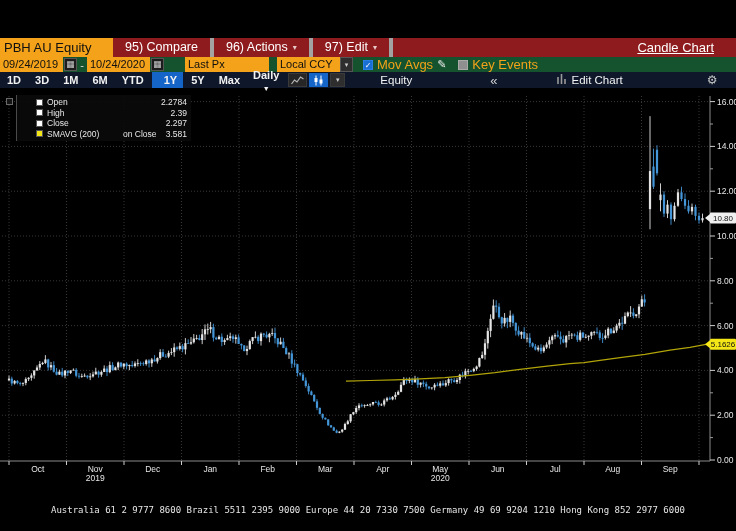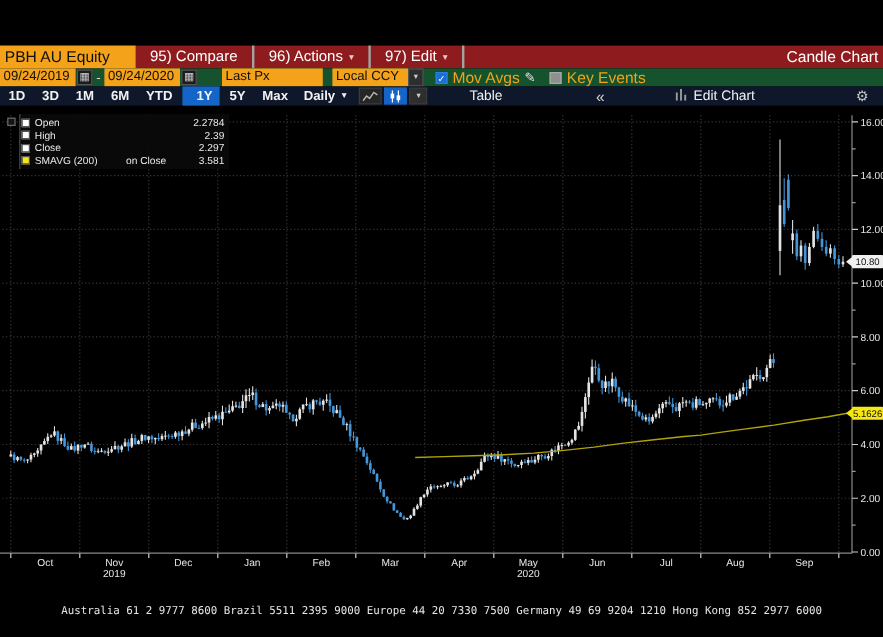--- a/index.html
+++ b/index.html
@@ -8,25 +8,25 @@
     position:relative; width:736px; height:531px; background:#000;
     overflow:hidden; font-family:"Liberation Sans", sans-serif;
     -webkit-font-smoothing:none;
   }
   
   .row1 { position:absolute; left:0; top:38px; width:736px; height:19px;
           background:#8e1c1e; display:flex; align-items:stretch; }
   .ticker-box { width:113px; background:#f3a21a; color:#101010; font-size:13px;
                 line-height:19px; padding-left:4px; font-weight:400; }
   .redbtn { color:#fff; font-size:12.5px; line-height:19px; padding:0 12px;
-            border-right:2px solid #a3a3a3; display:flex; align-items:center; gap:5px;
+            border-right:4px solid #a3a3a3; display:flex; align-items:center; gap:5px;
             cursor:default; white-space:nowrap; }
   .redbtn .dd { font-size:8px; color:#e8c8c8; }
   .row1-spacer { flex:1; }
-  .candle-chart-title { color:#fff; font-size:13px; line-height:19px; padding-right:4px; }
+  .candle-chart-title { color:#fff; font-size:13px; line-height:19px; padding-right:22px;text-decoration:underline; }
 
   
   .row2 { position:absolute; left:0; top:57px; width:736px; height:15px; background:#14532d;
           display:flex; align-items:center; font-size:11px; }
   .amberfield { background:#f3a21a; color:#101010; height:15px; line-height:15px;
                 padding-left:3px; overflow:hidden; white-space:nowrap; }
   .calbtn { width:13px; height:13px; background:#1c1c1c; border:1px solid #555; color:#c9c9c9;
             font-size:9px; line-height:11px; text-align:center; margin-left:1px; }
   .dash { color:#ddd; width:10px; text-align:center; }
   .ddbtn { width:13px; height:15px; background:#2e2e2e; border:1px solid #555; color:#ccc;
@@ -36,36 +36,36 @@
   .chk.on  { background:#1a6fd4; border-color:#2a7fe4; }
   .chk.off { background:#8f8f8f; border-color:#aaa; }
   .amberlabel { color:#f3a21a; font-size:13px; white-space:nowrap; }
   .pencil { color:#e8e8e8; font-size:11px; margin-left:4px; }
 
   
   .row3 { position:absolute; left:0; top:72px; width:736px; height:16px; background:#0f172a;
           display:flex; align-items:center; color:#f2f2f2; font-size:11px; font-weight:700; }
   .rng { height:16px; line-height:16px; padding:0 6px; margin:0 1px; text-align:center; }
   .rng.active { background:#1565c8;padding-left:12px; }
-  .period { margin:0 8px 0 6px; display:flex; align-items:center; gap:4px; }
+  .period { margin:0 8px 0 6px; display:flex; align-items:center; gap:4px;flex-direction:column; }
   .period .dd { font-size:7px; }
   .icontile { width:19px; height:14px; display:flex; align-items:center; justify-content:center;
               margin:0 1px; background:#262626; border:1px solid #3a3a3a; }
   .icontile.active { background:#1565c8; border-color:#1565c8; }
   .icontile.arrow { width:15px; background:#2e2e2e; color:#ccc; font-size:7px; font-weight:400; }
   .tbl { margin-left:34px; font-weight:400; font-size:11.5px; }
   .collapse { margin-left:78px; color:#d0d0d0; font-size:13px; font-weight:400; }
   .editchart { margin-left:58px; display:flex; gap:5px; font-weight:400; font-size:11.5px; }
   .gearbtn { margin-left:84px; color:#c4c4c4; font-size:12px; font-weight:400; }
 
   
   .legend { position:absolute; left:6px; top:95px; z-index:5; }
   .legend-toggle { position:absolute; left:0; top:3px; width:7px; height:7px;
                    background:#141414; border:1px solid #6a6a6a; }
-  .legend-box { margin-left:10px; background:rgba(10,10,10,0.9); padding:2px 4px 2px 1px;
+  .legend-box { margin-left:10px; background:rgba(10,10,10,0.9); padding:2px 4px 2px 19px;
                 border-left:1px solid #4a4a4a; width:175px; }
   .lrow { display:flex; align-items:center; height:10.5px; font-size:8.5px; color:#e8e8e8; }
   .sw { width:7px; height:7px; border:1px solid #555; margin-right:4px; flex:none; }
   .llabel { width:76px; flex:none; }
   .lsub { flex:1; }
   .lval { text-align:right; }
 
   
   #chart-layer { position:absolute; left:0; top:0; width:736px; height:531px; }
 
@@ -666,21 +666,21 @@
       <span class="dd">▾</span>
     </div>
     <div class="row1-spacer"></div>
     <div class="candle-chart-title">Candle Chart</div>
   </div>
 
   <div class="row2">
     <div class="amberfield" style="width:63px">09/24/2019</div>
     <div class="calbtn">▦</div>
     <div class="dash">-</div>
-    <div class="amberfield" style="width:63px">09/24/2020</div>
+    <div class="amberfield" style="width:63px">10/24/2020</div>
     <div class="calbtn">▦</div>
     <div style="width:21px"></div>
     <div class="amberfield" style="width:84px">Last Px</div>
     <div style="width:8px"></div>
     <div class="amberfield" style="width:63px">Local CCY</div>
     <div class="ddbtn">▾</div>
     <div style="width:10px"></div>
     <div class="chk on">✓</div>
     <div class="amberlabel">Mov Avgs</div>
     <div class="pencil">✎</div>
@@ -709,21 +709,21 @@
     </div>
     <div class="icontile active">
       <svg width="11" height="11" viewBox="0 0 11 11">
         <line x1="3" y1="0.5" x2="3" y2="10.5" stroke="#fff" stroke-width="1"></line>
         <rect x="1.5" y="3" width="3" height="4" fill="#fff"></rect>
         <line x1="8" y1="0.5" x2="8" y2="10.5" stroke="#fff" stroke-width="1"></line>
         <rect x="6.5" y="4.5" width="3" height="4" fill="#fff"></rect>
       </svg>
     </div>
     <div class="icontile arrow">▾</div>
-    <div class="tbl">Table</div>
+    <div class="tbl">Equity</div>
     <div class="collapse">«</div>
     <div class="editchart">
       <svg width="11" height="10" viewBox="0 0 11 10">
         <line x1="2" y1="3" x2="2" y2="10" stroke="#9a9a9a" stroke-width="1.6"></line>
         <line x1="5.5" y1="0" x2="5.5" y2="10" stroke="#9a9a9a" stroke-width="1.6"></line>
         <line x1="9" y1="5" x2="9" y2="10" stroke="#9a9a9a" stroke-width="1.6"></line>
       </svg>
       <span>Edit Chart</span>
     </div>
     <div class="gearbtn">⚙</div>

